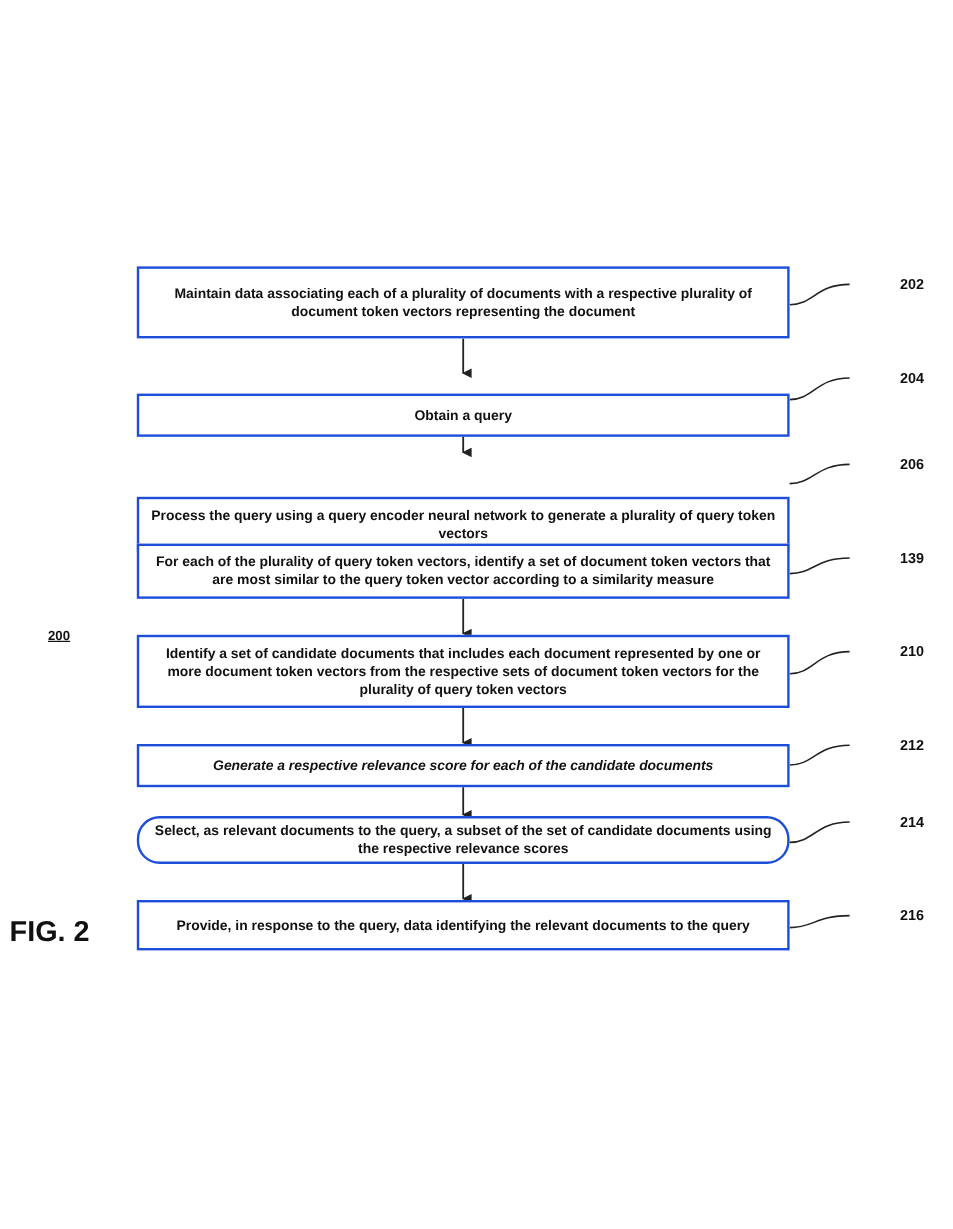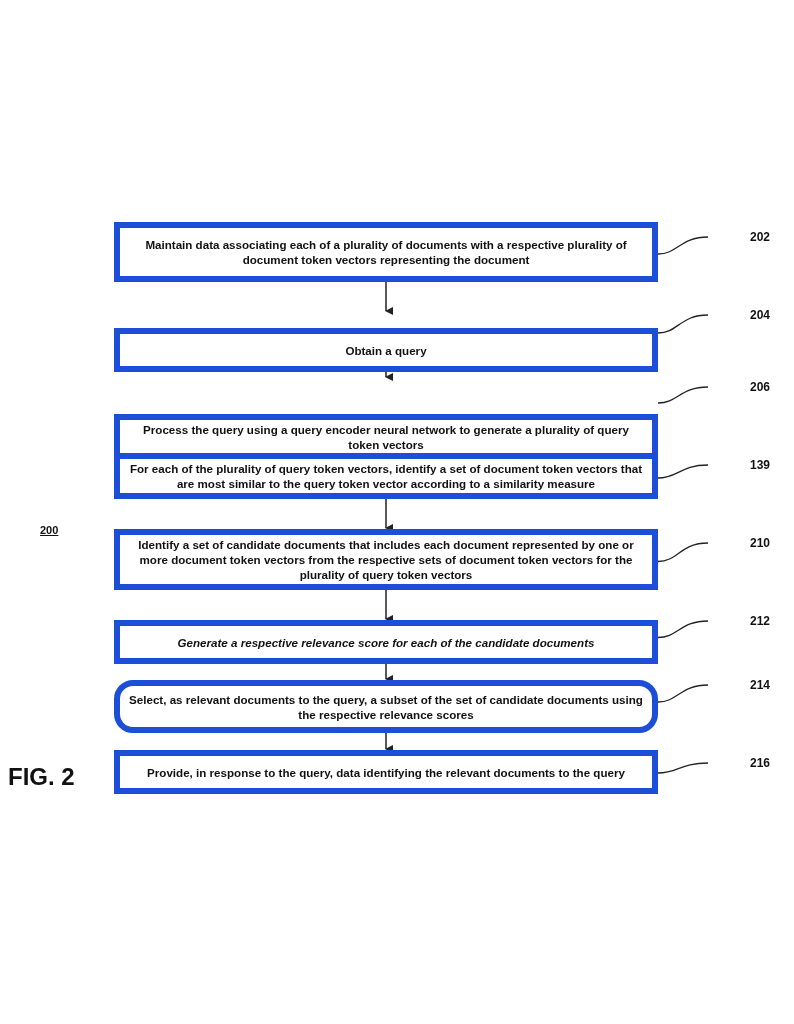--- a/index.html
+++ b/index.html
@@ -1,18 +1,18 @@
 <!DOCTYPE html>
 <html><head>
   <meta charset="utf-8">
   <style>
     html, body { margin: 0; padding: 0; background: #ffffff; }
     body { width: 794px; height: 1024px; position: relative; overflow: hidden;
            font-family: "Liberation Sans", sans-serif; color: #111; }
-    .box { position: absolute; left: 114px; width: 544px; border: 6px solid #1d4ed8;
+    .box { position: absolute; left: 114px; width: 544px; border: 2px solid #1d4ed8;
            box-sizing: border-box; display: flex; align-items: center; justify-content: center;
            text-align: center; font-weight: bold; font-size: 11.6px; line-height: 15px;
            padding: 16px 8px; background: #fff; }
     .ref { position: absolute; left: 712px; font-weight: bold; font-size: 12px; margin-left: 38px; }
     #fig-label { position: absolute; left: 8px; top: 763px; font-size: 24px; font-weight: bold; }
     #diagram-number { position: absolute; left: 40px; top: 504px; font-size: 11px; font-weight: bold;
                       text-decoration: underline; margin-top: 20px; }
     svg#connectors { position: absolute; left: 0; top: 0; }
   </style>
 </head>
@@ -56,21 +56,21 @@
 </div>
 <div id="box-3" class="box" style="top:453px;height:46px;">
   <span>For each of the plurality of query token vectors, identify a set of document token vectors that are most similar to the query token vector according to a similarity measure</span>
 </div>
 <div id="box-4" class="box" style="top:529px;height:61px;">
   <span>Identify a set of candidate documents that includes each document represented by one or more document token vectors from the respective sets of document token vectors for the plurality of query token vectors</span>
 </div>
 <div id="box-5" class="box" style="top:620px;height:17px;font-style:italic;">
   <span>Generate a respective relevance score for each of the candidate documents</span>
 </div>
-<div id="box-6" class="box" style="top:680px;height:53px;border-radius:19px;">
+<div id="box-6" class="box" style="top:680px;height:40px;border-radius:19px;">
   <span>Select, as relevant documents to the query, a subset of the set of candidate documents using the respective relevance scores</span>
 </div>
 <div id="box-7" class="box" style="top:750px;height:42px;">
   <span>Provide, in response to the query, data identifying the relevant documents to the query</span>
 </div>
 
 <div class="ref" style="top:230px;">202</div>
 <div class="ref" style="top:308px;">204</div>
 <div class="ref" style="top:380px;">206</div>
 <div class="ref" style="top:458px;">139</div>

